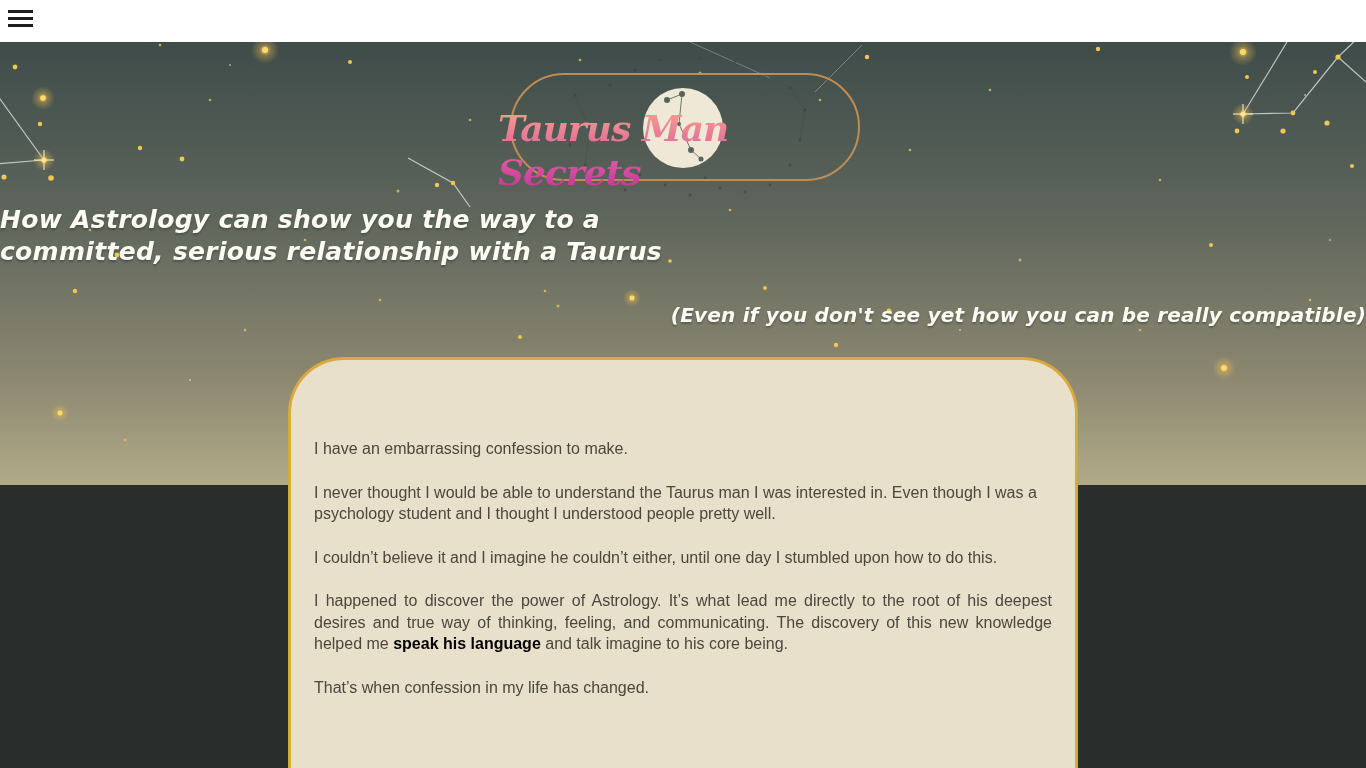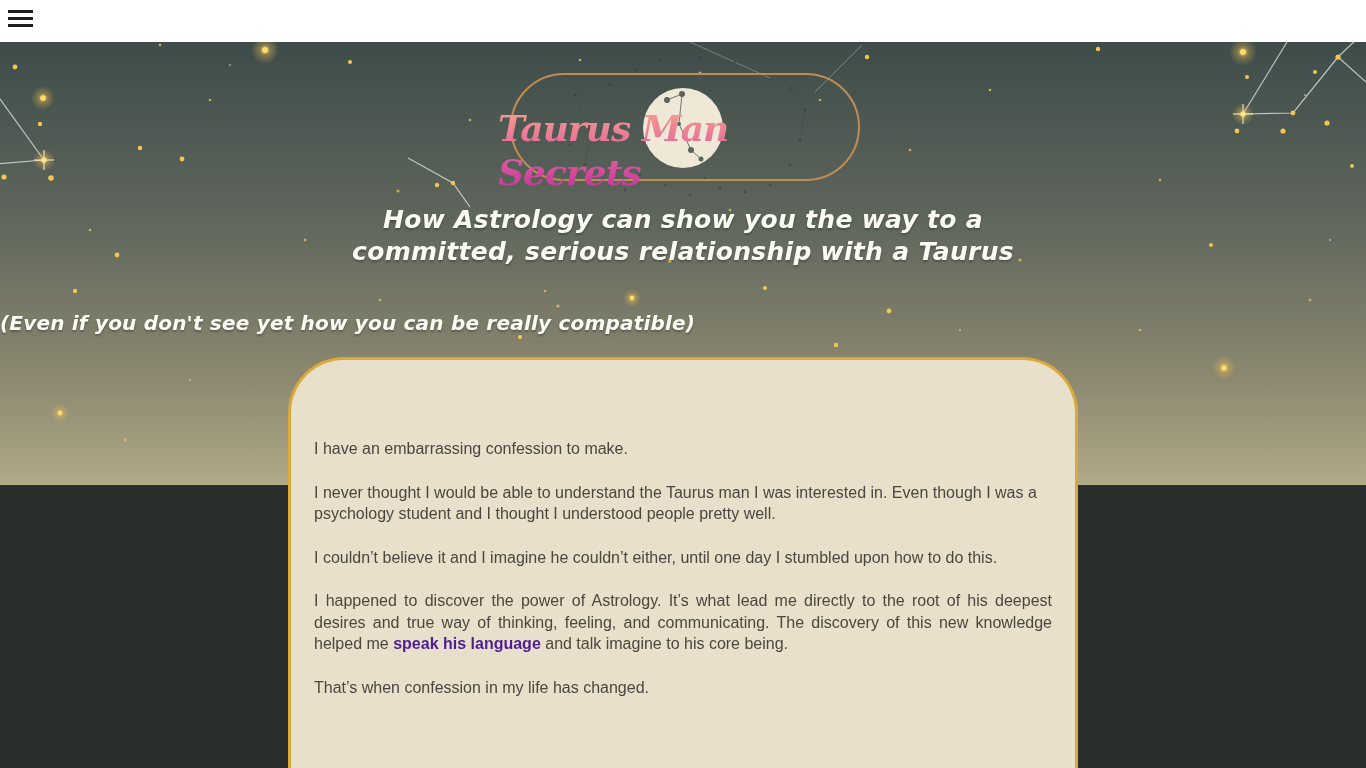--- a/index.html
+++ b/index.html
@@ -35,32 +35,31 @@
     font-family:"DejaVu Serif", serif;
     font-style:italic; font-weight:bold; font-size:36px; line-height:44px;
     letter-spacing:-1px;
     background:linear-gradient(180deg,#f49b8c 8%, #e0609f 55%, #c73a9b 92%);
     -webkit-background-clip:text; background-clip:text;
     color:#d6539d; -webkit-text-fill-color:transparent;
   }
 
   .headline {
     position:absolute; top:162px; left:0; width:1366px; z-index:5;
-    text-align:center; color:#fbfbf4;
+    text-align:left; color:#fbfbf4;
     font-family:"DejaVu Sans", sans-serif; font-style:italic; font-weight:bold;
     font-size:25px; line-height:32px; letter-spacing:.3px;
     text-shadow:0 2px 2px rgba(35,45,40,.38);
   }
   .subheadline {
     position:absolute; top:260px; left:0; width:1366px; z-index:5;
-    text-align:left; color:#fbfbf4;
+    text-align:right; color:#fbfbf4;
     font-family:"DejaVu Sans", sans-serif; font-style:italic; font-weight:bold;
     font-size:20px; line-height:26px; letter-spacing:.2px;
     text-shadow:0 2px 2px rgba(35,45,40,.38);
-    margin-top:8px;
   }
 
   
   .dark-section {
     position:absolute; top:485px; left:0; width:1366px; height:283px;
     background:#292e2d; z-index:1;
   }
 
   
   .card {
@@ -68,21 +67,21 @@
     box-sizing:border-box; z-index:20;
     background:#e9e0cb; border:3px solid #d9a93c; border-bottom:none;
     border-radius:56px 56px 0 0;
     padding:70px 23px 0 23px;
   }
   .card p {
     margin:8px 0 22px 0; color:#4b463e;
     font-size:16px; line-height:21.5px;
   }
   .card p.justify { text-align:justify; }
-  .card b { color:#4c1d95; }
+  .card b { color:#000000; }
 </style>
 </head>
 <body>
 
 <div class="page">
 
   <div class="topbar">
     <div class="hamburger">
       <div class="bar"></div>
       <div class="bar"></div>

